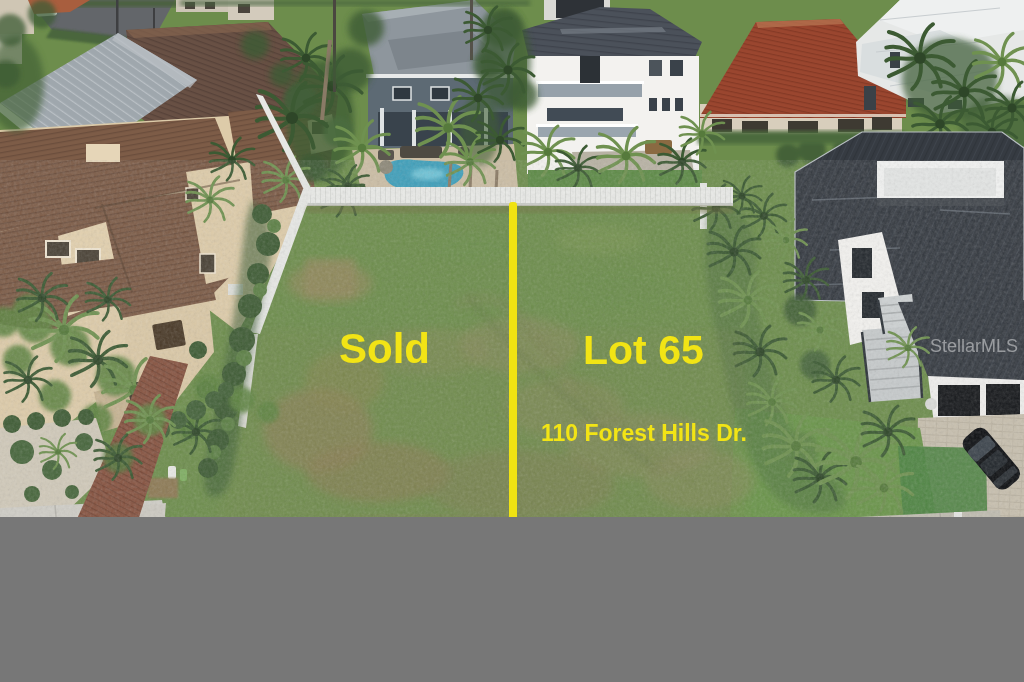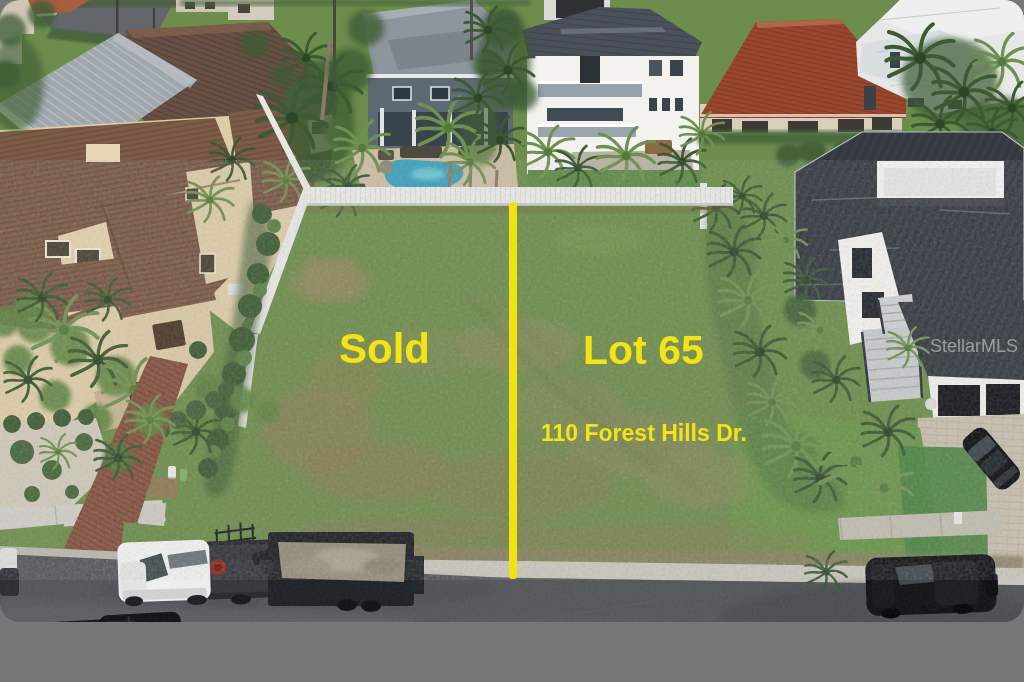--- a/index.html
+++ b/index.html
@@ -1,15 +1,15 @@
 <!DOCTYPE html>
 <html><head><meta charset="utf-8">
 <style>
 html,body{margin:0;padding:0;background:#777;}
-#wrap{width:1024px;height:622px;position:relative;overflow:hidden;font-family:"Liberation Sans",sans-serif;border-radius:20px;}
+#wrap{width:1024px;height:517px;position:relative;overflow:hidden;font-family:"Liberation Sans",sans-serif;}
 </style></head>
 <body>
 <div id="wrap">
 <svg width="1024" height="682" viewBox="0 0 1024 682" xmlns="http://www.w3.org/2000/svg">
 <defs>
 <filter id="b1">
           <feGaussianBlur stdDeviation="1"></feGaussianBlur>
         </filter>
 <filter id="b2">
           <feGaussianBlur stdDeviation="2"></feGaussianBlur>

